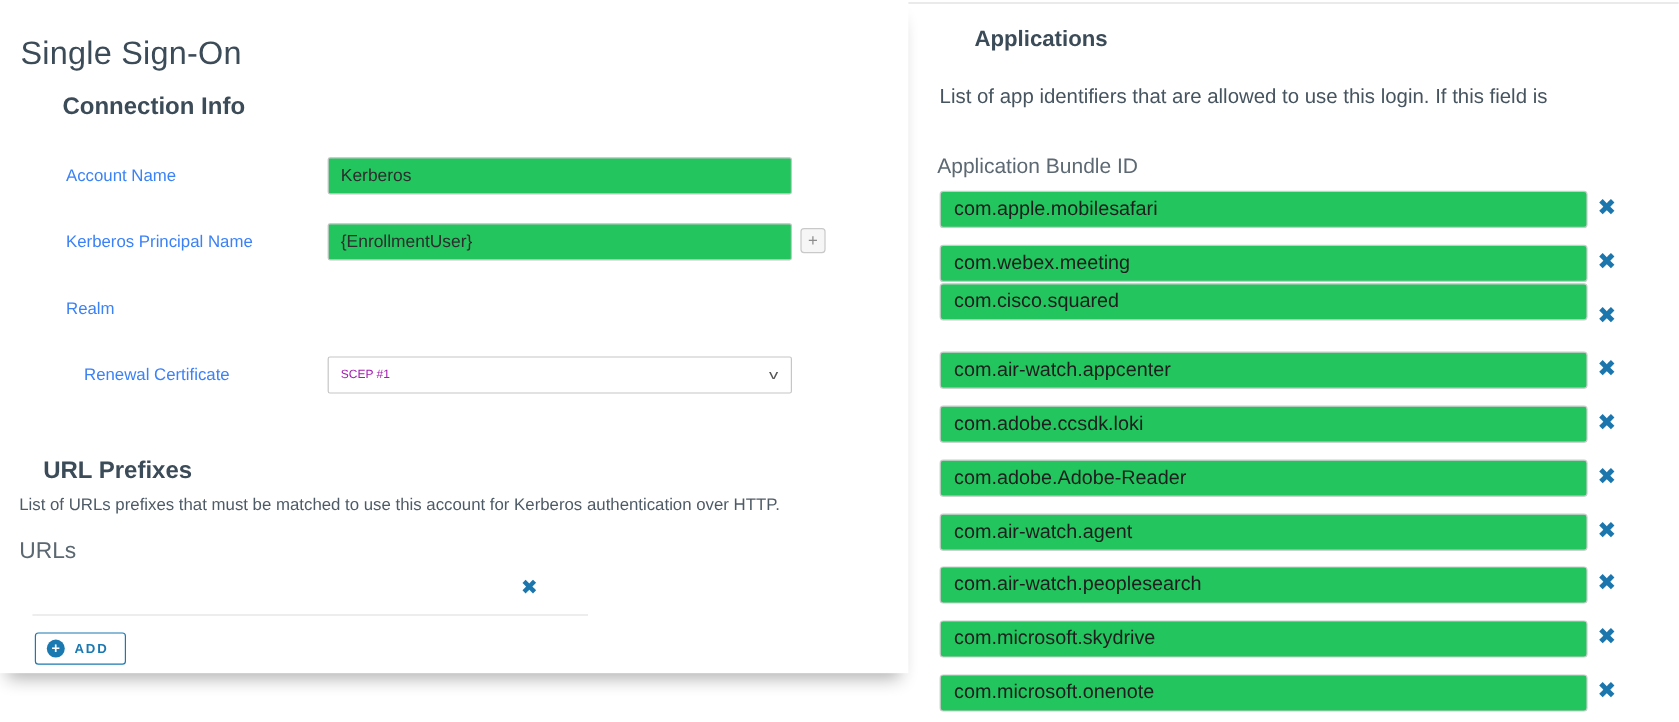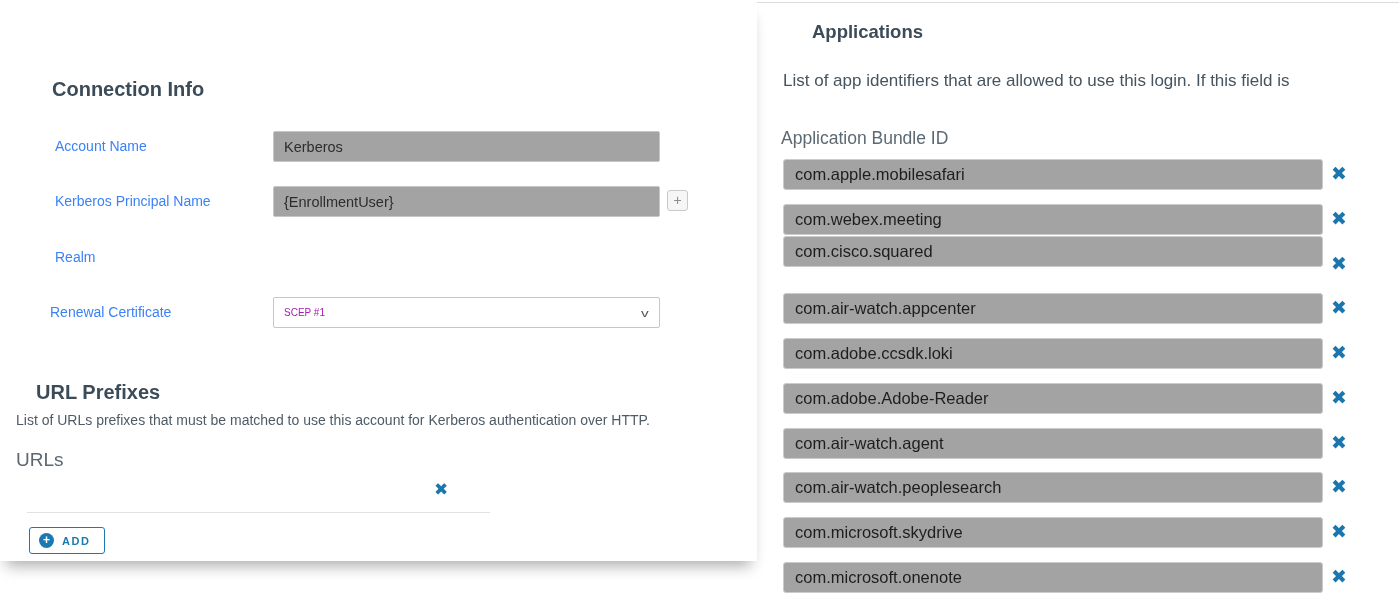--- a/index.html
+++ b/index.html
@@ -16,21 +16,21 @@
 
   
   .left-panel{position:absolute;left:0;top:0;width:757px;height:561px;background:#fff;
     box-shadow:0 11px 14px -6px rgba(0,0,0,.32);}
   .sso-title{left:17px;top:11px;font-size:27px;font-weight:400;color:#3c4b58;letter-spacing:.2px;}
   .section-heading{font-size:20px;font-weight:700;color:#3c4b58;}
   .h-connection{left:52px;top:61px;}
   .h-urlprefixes{left:36px;top:364px;}
 
   .field-label{font-size:14px;color:#3b82f6;line-height:15px;}
-  .text-input{box-sizing:border-box;border:1px solid #c6c6c6;border-radius:2px;background:#a3a3a3;
+  .text-input{box-sizing:border-box;border:1px solid #c6c6c6;border-radius:2px;background:#22c55e;
     color:#2d2d2d;font-family:inherit;outline:none;}
   .l-input{left:273px;width:387px;height:31px;font-size:14.5px;padding:0 10px;}
 
   .select-box{box-sizing:border-box;left:273px;width:387px;height:31px;border:1px solid #c6c6c6;
     border-radius:2px;background:#fff;display:flex;align-items:center;padding:0 10px;cursor:default;}
   .select-value{font-size:10px;color:#a21caf;flex:1;}
   .select-chevron{font-size:11px;color:#555;transform:scaleX(1.4);margin-right:2px;}
 
   .plus-btn{left:667px;top:190px;width:21px;height:21px;box-sizing:border-box;
     border:1px solid #c9c9c9;border-radius:3px;background:#f6f6f6;color:#8c8c8c;
@@ -59,33 +59,34 @@
     padding:0 11px;border-radius:3px;border-color:#cbcbcb;}
   .bundle-x{left:1331px;font-size:19px;}
 </style>
 </head>
 <body>
 
 <div class="top-line"></div>
 
 <section class="left-panel">
 
+  <h1 class="abs sso-title">Single Sign-On</h1>
 
   <h2 class="abs section-heading h-connection">Connection Info</h2>
 
   <div class="abs field-label" style="left:55px;top:139px">Account Name</div>
   <input class="abs text-input l-input" style="top: 131px;" readonly="" value="Kerberos">
 
   <div class="abs field-label" style="left:55px;top:194px">Kerberos Principal Name</div>
   <input class="abs text-input l-input" style="top: 186px;" readonly="" value="{EnrollmentUser}">
   <div class="abs plus-btn">+</div>
 
   <div class="abs field-label" style="left:55px;top:250px">Realm</div>
 
-  <div class="abs field-label" style="left:50px;top:305px">Renewal Certificate</div>
+  <div class="abs field-label" style="left:70px;top:305px">Renewal Certificate</div>
   <div class="abs select-box" style="top:297px">
     <span class="select-value">SCEP #1</span>
     <span class="select-chevron">v</span>
   </div>
 
   <h2 class="abs section-heading h-urlprefixes">URL Prefixes</h2>
 
   <p class="abs l-desc" style="margin:0">List of URLs prefixes that must be matched to use this account for Kerberos authentication over HTTP.</p>
 
   <div class="abs urls-label">URLs</div>

